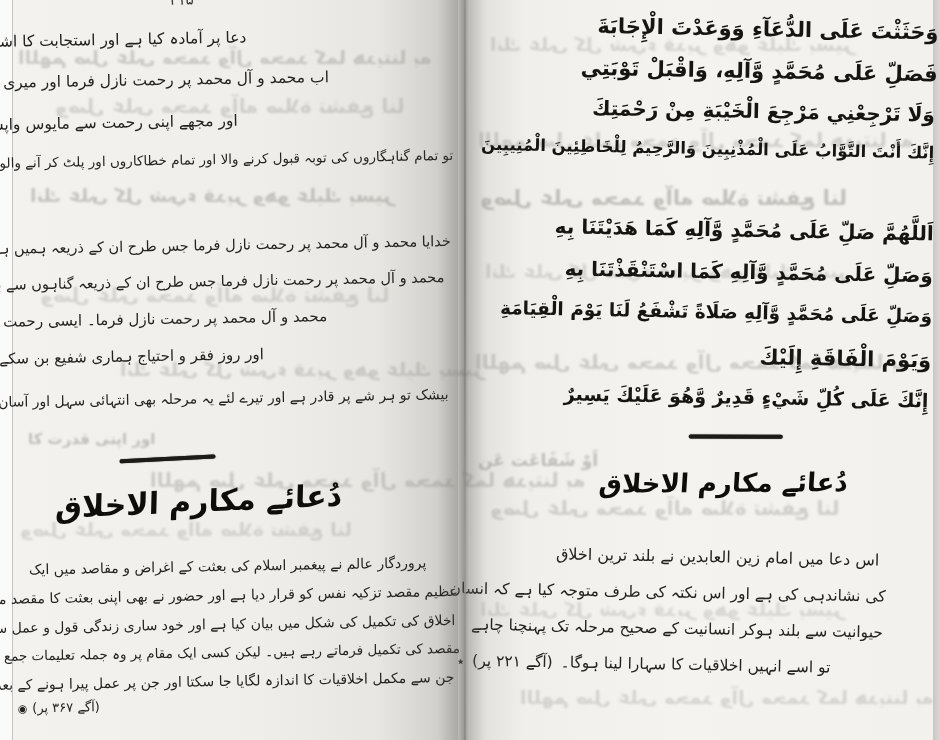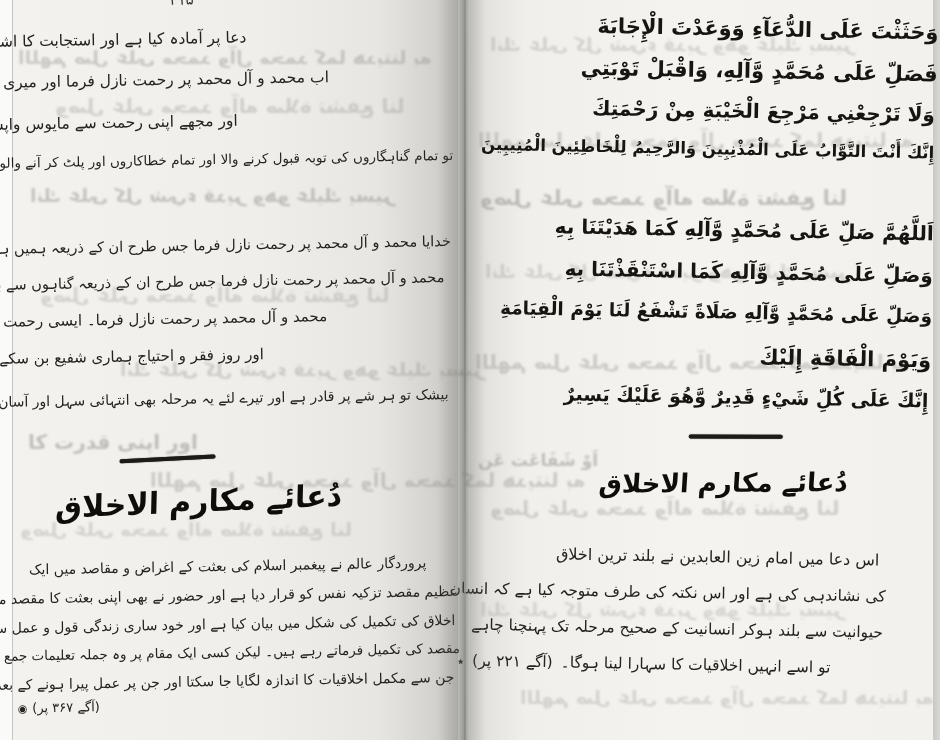--- a/index.html
+++ b/index.html
@@ -54,21 +54,21 @@
 <div class="page page-right"></div>
 <div class="edge-left"></div>
 <div class="edge-right"></div>
 
 <div class="content">
   <span class="ghost" style="top:48px;left:18px;font-size:19px">اللهم صل على محمد وآل محمد كما هديتنا به</span>
   <span class="ghost" style="top:96px;left:55px;font-size:20px;opacity:.32">وصل على محمد وآله صلاة تشفع لنا</span>
   <span class="ghost" style="top:186px;left:30px;font-size:19px;opacity:.45">انك على كل شيء قدير وهو عليك يسير</span>
   <span class="ghost" style="top:285px;left:40px;font-size:20px;opacity:.3">وصل على محمد وآله صلاة تشفع لنا</span>
   <span class="ghost" style="top:360px;left:120px;font-size:19px;opacity:.35">انك على كل شيء قدير وهو عليك يسير</span>
-  <span class="ghost plain" style="top:432px;left:28px;font-size:20px;opacity:.5">اور اپنی قدرت کا</span>
+  <span class="ghost plain" style="top:432px;left:28px;font-size:15px;opacity:.5">اور اپنی قدرت کا</span>
   <span class="ghost" style="top:470px;left:150px;font-size:20px;opacity:.38">اللهم صل على محمد وآل محمد كما هديتنا به</span>
   <span class="ghost" style="top:520px;left:20px;font-size:19px;opacity:.3">وصل على محمد وآله صلاة تشفع لنا</span>
   <span class="ghost" style="top:35px;left:490px;font-size:19px;opacity:.3">انك على كل شيء قدير وهو عليك يسير</span>
   <span class="ghost" style="top:130px;left:478px;font-size:20px;opacity:.35">اللهم صل على محمد وآل محمد كما هديتنا به</span>
   <span class="ghost" style="top:188px;left:480px;font-size:21px;opacity:.5">وصل على محمد وآله صلاة تشفع لنا</span>
   <span class="ghost" style="top:262px;left:485px;font-size:19px;opacity:.3">انك على كل شيء قدير وهو عليك يسير</span>
   <span class="ghost" style="top:352px;left:475px;font-size:20px;opacity:.38">اللهم صل على محمد وآل محمد كما هديتنا به</span>
   <span class="ghost plain" style="top:452px;left:478px;font-size:17px;opacity:.5">اَوْ شَفَاعَت عَن</span>
   <span class="ghost" style="top:498px;left:490px;font-size:20px;opacity:.35">وصل على محمد وآله صلاة تشفع لنا</span>
   <span class="ghost" style="top:600px;left:480px;font-size:19px;opacity:.28">انك على كل شيء قدير وهو عليك يسير</span>

